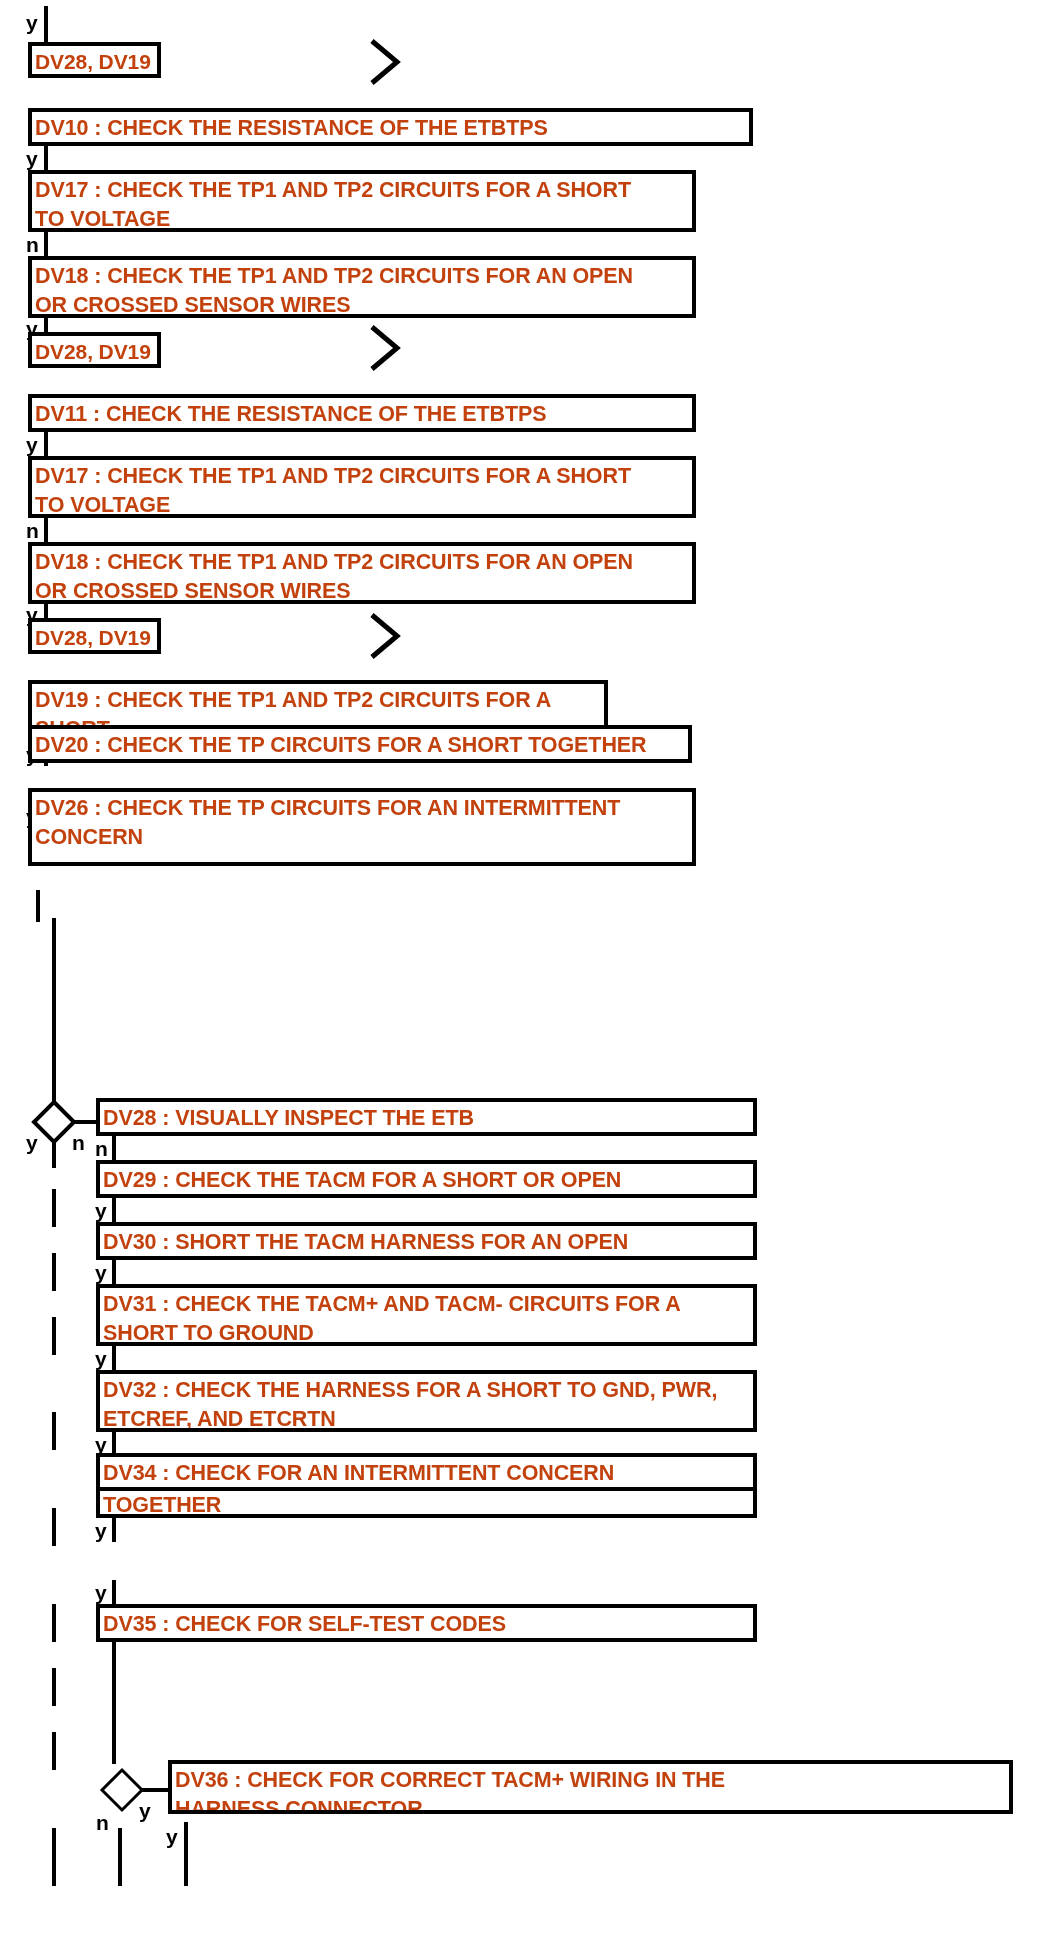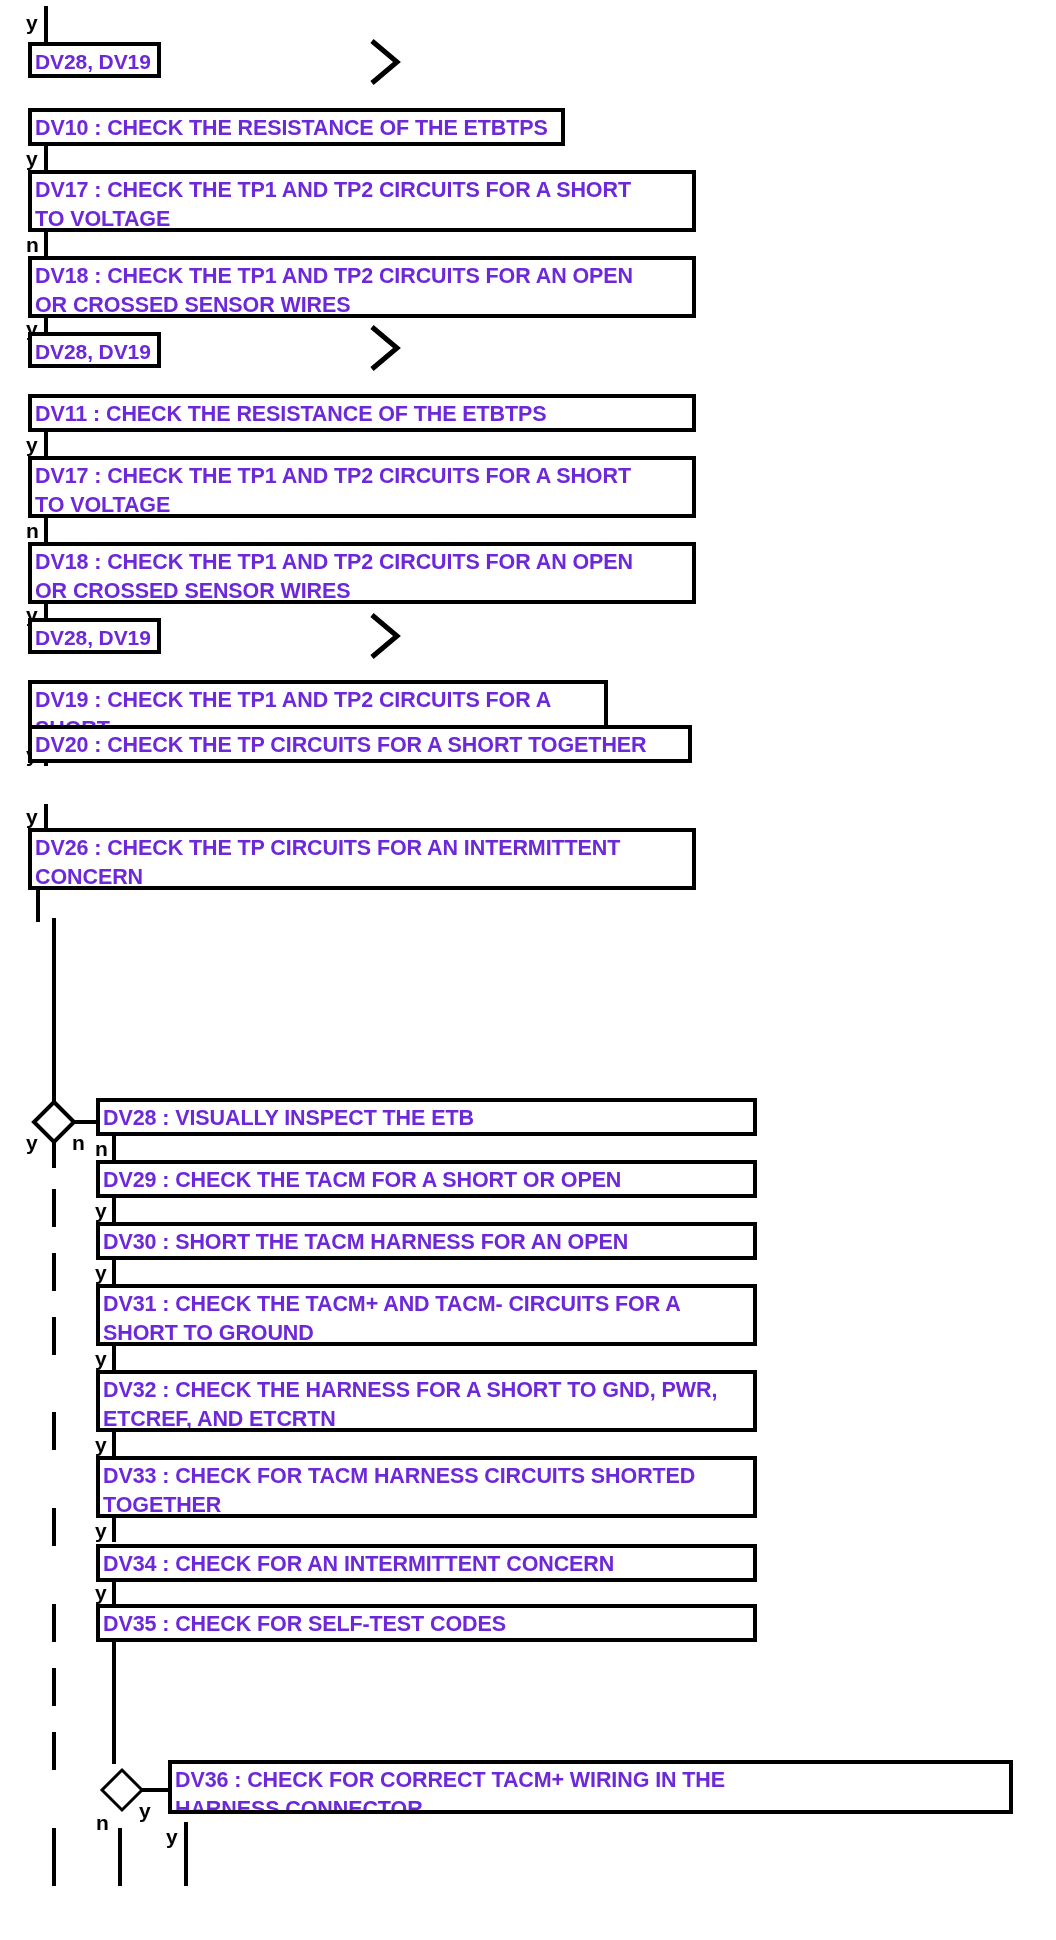--- a/index.html
+++ b/index.html
@@ -21,21 +21,21 @@
   
   .node {
     position: absolute;
     box-sizing: border-box;
     border: 4px solid #000000;
     background: #ffffff;
     font-weight: bold;
     font-size: 21.5px;
     line-height: 29px;
     letter-spacing: -0.1px;
-    color: #6d28d9;
+    color: #c2410c;
     padding: 2px 0 2px 3px;
     white-space: pre-line;
     overflow: hidden;
   }
   .node.small {
     font-size: 21px;
     line-height: 27px;
     border-width: 4px;
   }
   
@@ -77,21 +77,21 @@
   <div class="elabel" style="left:26px; top:12px;">y</div>
 
   <div class="node small" style="left:28px; top:42px; width:133px; height:36px;">DV28, DV19</div>
 
   <div class="chevron" style="left:365px; top:36px;">
     <svg width="40" height="52" viewBox="0 0 40 52">
       <polyline points="7,5 32,26 7,47" fill="none" stroke="#000" stroke-width="5"></polyline>
     </svg>
   </div>
 
-  <div class="node" style="left:28px; top:108px; width:537px; height:38px;">DV10 : CHECK THE RESISTANCE OF THE ETBTPS</div>
+  <div class="node" style="left:28px; top:108px; width:725px; height:38px;">DV10 : CHECK THE RESISTANCE OF THE ETBTPS</div>
 
   <div class="vline" style="left:44px; top:146px; height:24px;"></div>
   <div class="elabel" style="left:26px; top:148px;">y</div>
 
   <div class="node" style="left:28px; top:170px; width:668px; height:62px;">DV17 : CHECK THE TP1 AND TP2 CIRCUITS FOR A SHORT
 TO VOLTAGE</div>
 
   <div class="vline" style="left:44px; top:232px; height:24px;"></div>
   <div class="elabel" style="left:26px; top:234px;">n</div>
 
@@ -138,21 +138,21 @@
 TO GROUND</div>
 
   <div class="vline" style="left:44px; top:742px; height:24px;"></div>
   <div class="elabel" style="left:26px; top:744px;">y</div>
 
   <div class="node" style="left:28px; top:725px; width:664px; height:38px;">DV20 : CHECK THE TP CIRCUITS FOR A SHORT TOGETHER</div>
 
   <div class="vline" style="left:44px; top:804px; height:24px;"></div>
   <div class="elabel" style="left:26px; top:806px;">y</div>
 
-  <div class="node" style="left:28px; top:828px; width:668px; height:62px;">DV26 : CHECK THE TP CIRCUITS FOR AN INTERMITTENT
+  <div class="node" style="left:28px; top:788px; width:668px; height:78px;">DV26 : CHECK THE TP CIRCUITS FOR AN INTERMITTENT
 CONCERN</div>
 
   <div class="vline" style="left:36px; top:890px; height:32px;"></div>
 
   <div class="diamond" style="left:30px; top:1098px;">
     <svg width="48" height="48" viewBox="0 0 48 48">
       <polygon points="24,4 44,24 24,44 4,24" fill="#ffffff" stroke="#000" stroke-width="4"></polygon>
     </svg>
   </div>
   <div class="vline" style="left:52px; top:918px; height:186px;"></div>
@@ -198,21 +198,21 @@
 
   <div class="vline" style="left:112px; top:1432px; height:24px;"></div>
   <div class="elabel" style="left:95px; top:1434px;">y</div>
 
   <div class="node" style="left:96px; top:1456px; width:661px; height:62px;">DV33 : CHECK FOR TACM HARNESS CIRCUITS SHORTED
 TOGETHER</div>
 
   <div class="vline" style="left:112px; top:1518px; height:24px;"></div>
   <div class="elabel" style="left:95px; top:1520px;">y</div>
 
-  <div class="node" style="left:96px; top:1544px; width:661px; height:38px;">DV34 : CHECK FOR AN INTERMITTENT CONCERN</div>
+  <div class="node" style="left:96px; top:1453px; width:661px; height:38px;">DV34 : CHECK FOR AN INTERMITTENT CONCERN</div>
 
   <div class="vline" style="left:112px; top:1580px; height:24px;"></div>
   <div class="elabel" style="left:95px; top:1582px;">y</div>
 
   <div class="node" style="left:96px; top:1604px; width:661px; height:38px;">DV35 : CHECK FOR SELF-TEST CODES</div>
 
   <div class="vline" style="left:112px; top:1642px; height:122px;"></div>
 
   <div class="diamond" style="left:98px; top:1766px;">
     <svg width="48" height="48" viewBox="0 0 48 48">

